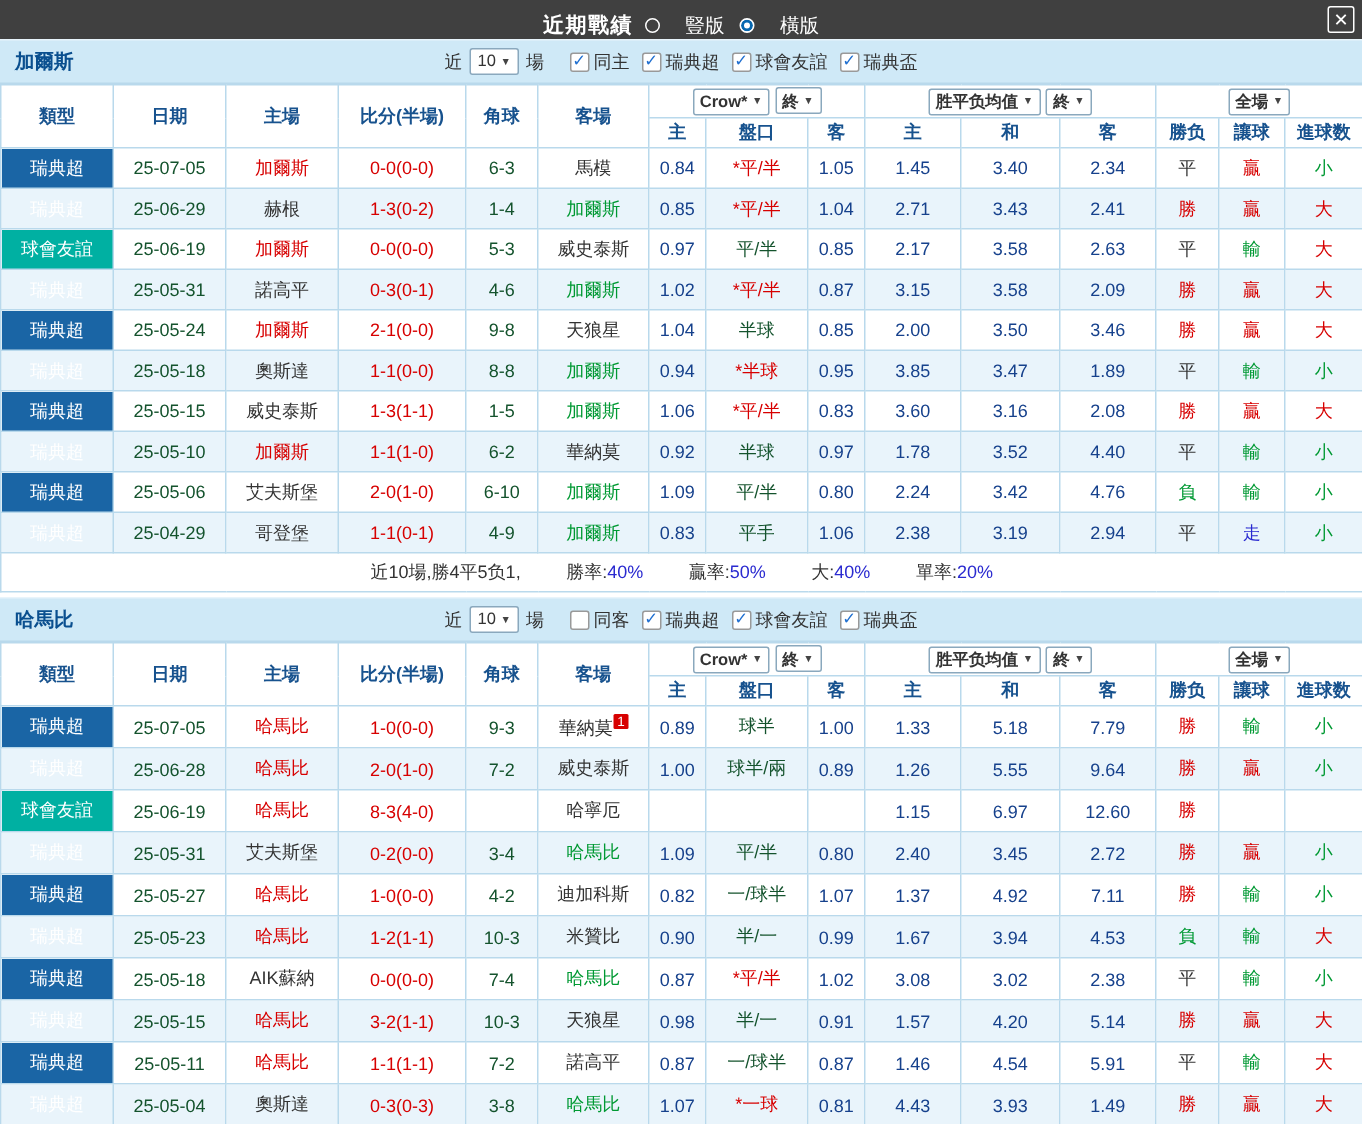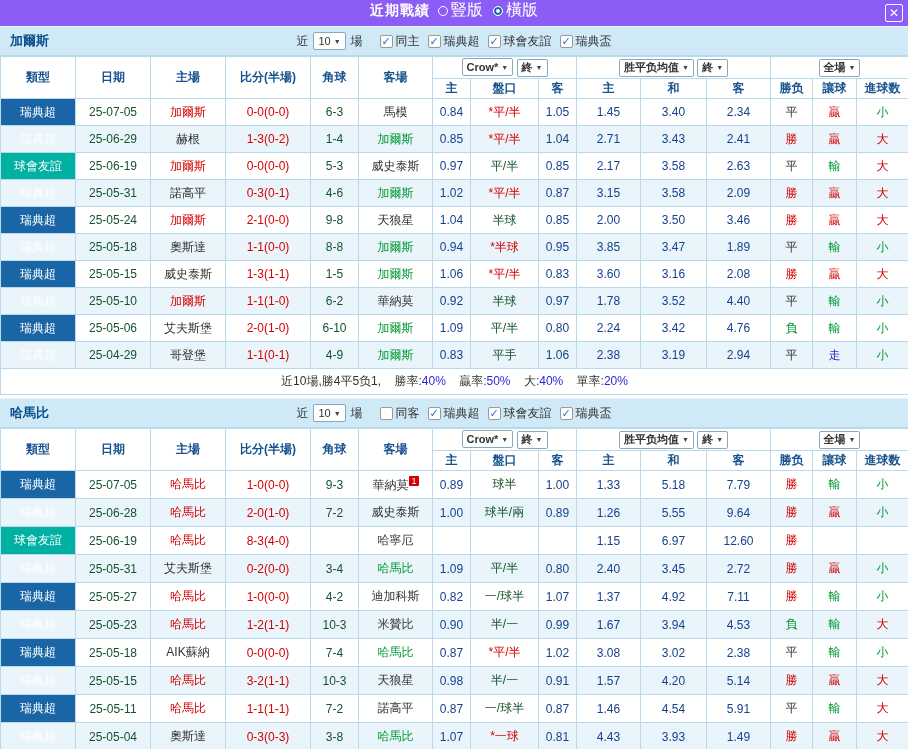--- a/index.html
+++ b/index.html
@@ -1,22 +1,22 @@
 <!DOCTYPE html>
 <html><head>
 <meta charset="utf-8">
 <style>
   *{box-sizing:border-box;margin:0;padding:0}
   html,body{background:#fff}
   body{width:908px;font-family:"Liberation Sans","DejaVu Sans",sans-serif;font-size:12px;color:#333}
-  .titlebar{height:26px;background:#8b5cf6;display:flex;align-items:flex-start;position:relative;color:#fff}
+  .titlebar{height:26px;background:#404040;display:flex;align-items:flex-end;position:relative;color:#fff}
   .title-center{flex:1;display:flex;justify-content:center;align-items:center;gap:8px}
   .page-title{font-size:14px;font-weight:bold;letter-spacing:1px}
   .radio-group{display:inline-flex;gap:10px;align-items:center}
-  .radio-item{display:inline-flex;align-items:center;gap:3px;cursor:pointer;font-size:16px}
+  .radio-item{display:inline-flex;align-items:center;gap:17px;cursor:pointer;font-size:13px}
   .radio{width:10px;height:10px;border:1px solid #fff;border-radius:50%;display:inline-block}
   .radio.on{background:#fff;box-shadow:inset 0 0 0 2px #0868b0}
   .close{position:absolute;right:5px;top:4px;width:18px;height:18px;border:1px solid #fff;border-radius:2px;display:flex;align-items:center;justify-content:center;font-size:12px;font-weight:bold;cursor:pointer}
   .team-bar{height:30px;background:#cfe9f7;position:relative;display:flex;align-items:center;justify-content:center;border-top:1px solid #e8f4fb;border-bottom:1px solid #b9d9ec}
   .team-name{position:absolute;left:10px;color:#0a4f8f;font-weight:bold;font-size:13px}
   .filters{display:flex;align-items:center;gap:5px}
   .flabel{color:#333}
   .select{display:inline-flex;align-items:center;gap:3px;border:1px solid #8aa8bd;background:#fff;padding:0 4px;height:18px;font-size:11px;color:#333;cursor:pointer;border-radius:2px;white-space:nowrap}
   .arw{font-size:7px;color:#444}
   .checks{display:inline-flex;align-items:center;margin-left:4px}
@@ -34,21 +34,21 @@
   .lg-blue{background:#1a65a5}
   .lg-teal{background:#00b0a2}
   .c-red{color:#d70000}
   .c-green{color:#009933}
   .c-blue{color:#2a2ad0}
   .c-black{color:#333}
   .c-dark{color:#14532d}
   .c-num{color:#16418c}
   .badge{background:#d70000;color:#fff;font-size:9px;padding:0 2px;margin-left:1px;border-radius:1px}
   tfoot td{height:26px;background:#fff;text-align:center}
-  .stat{margin-left:10px}
+  .stat{margin-left:27px}
   .block2{margin-top:3px}
 </style>
 </head>
 <body>
 
 <div class="app">
 
   <header class="titlebar">
     <div class="title-center">
       <span class="page-title">近期戰績</span>

